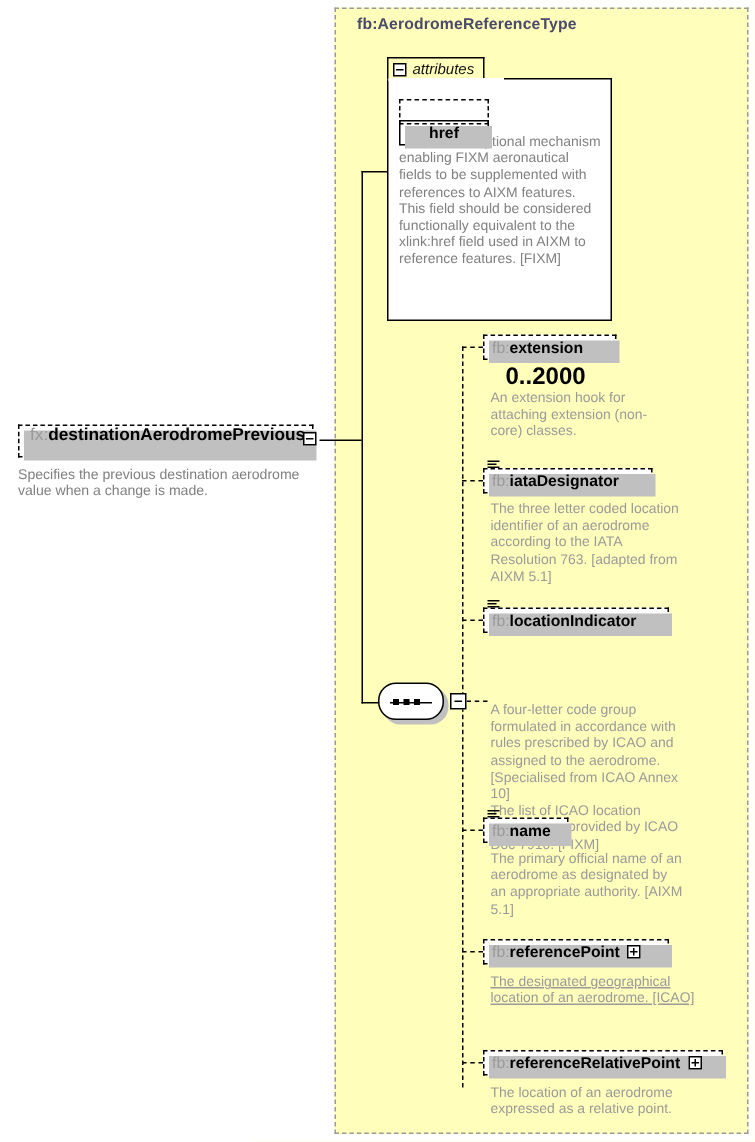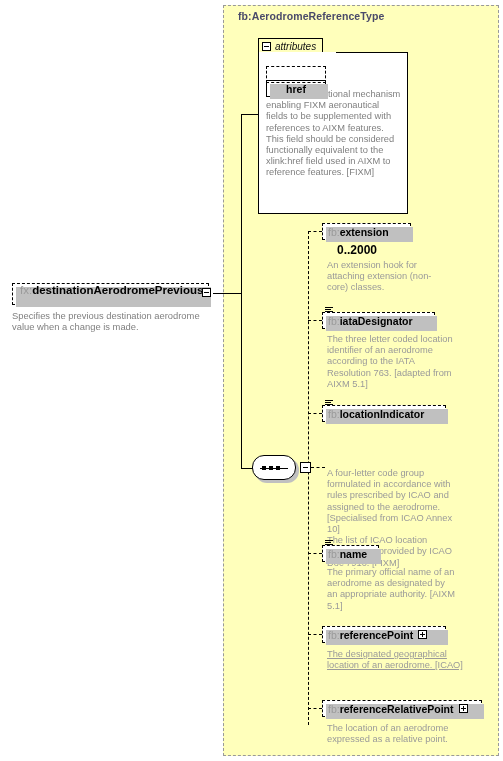--- a/index.html
+++ b/index.html
@@ -162,21 +162,21 @@
     line-height: 11.2px;
     color: #9a9a9a;
     white-space: pre-line;
     z-index: 1;
   }
   .anno-dark {
     color: #808080;
   }
   .card {
     position: absolute;
-    font-size: 12px;
+    font-size: 16px;
     font-weight: bold;
     color: #000;
     z-index: 2;
   }
 
   
   .root-node {
     position: absolute;
     left: 12px; top: 283px;
     height: 20px;

